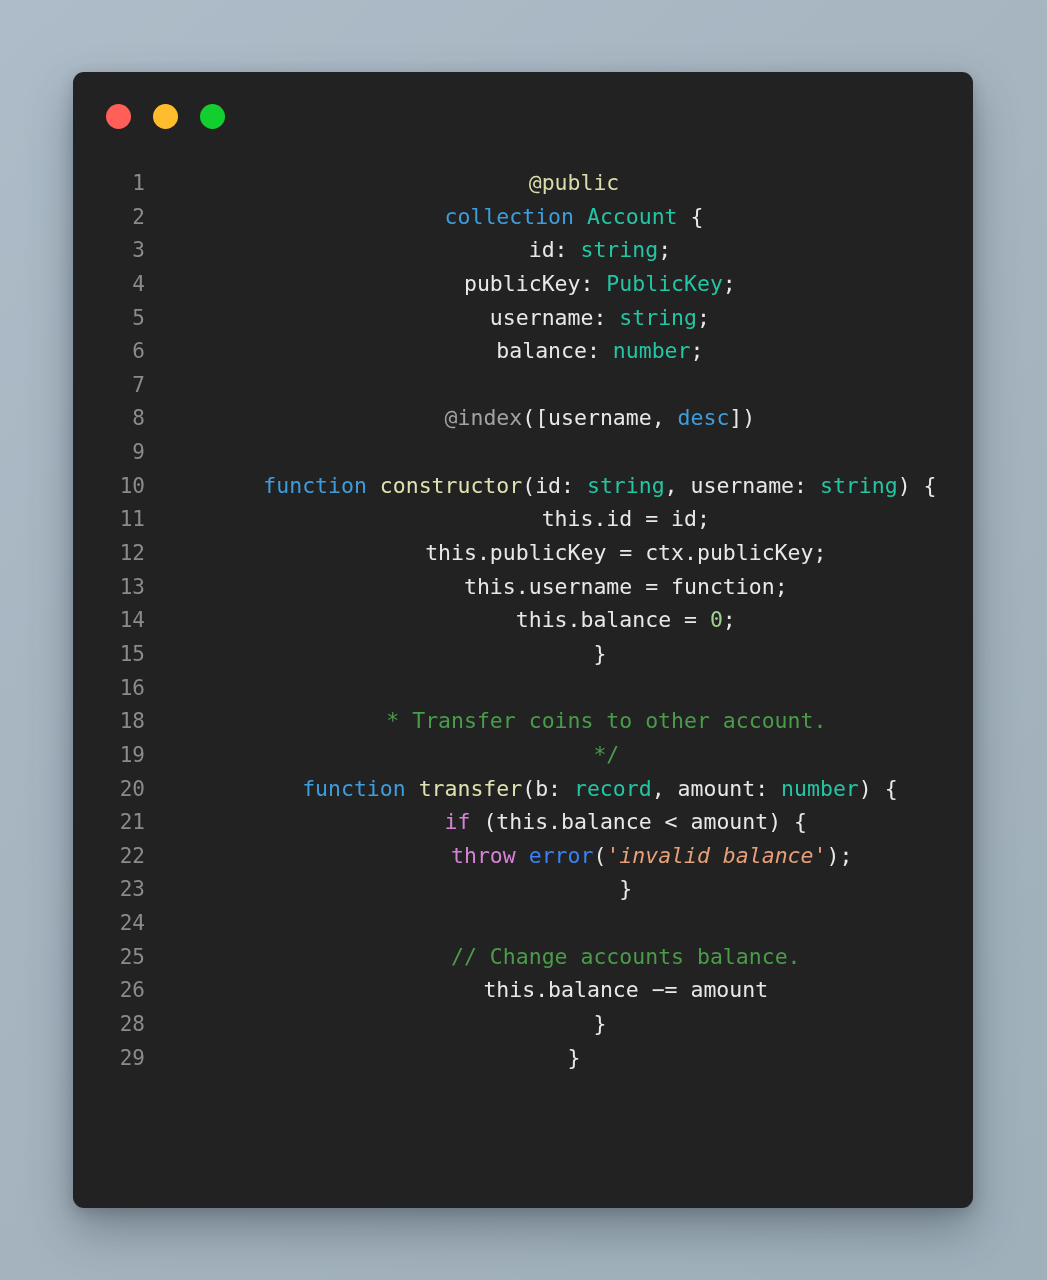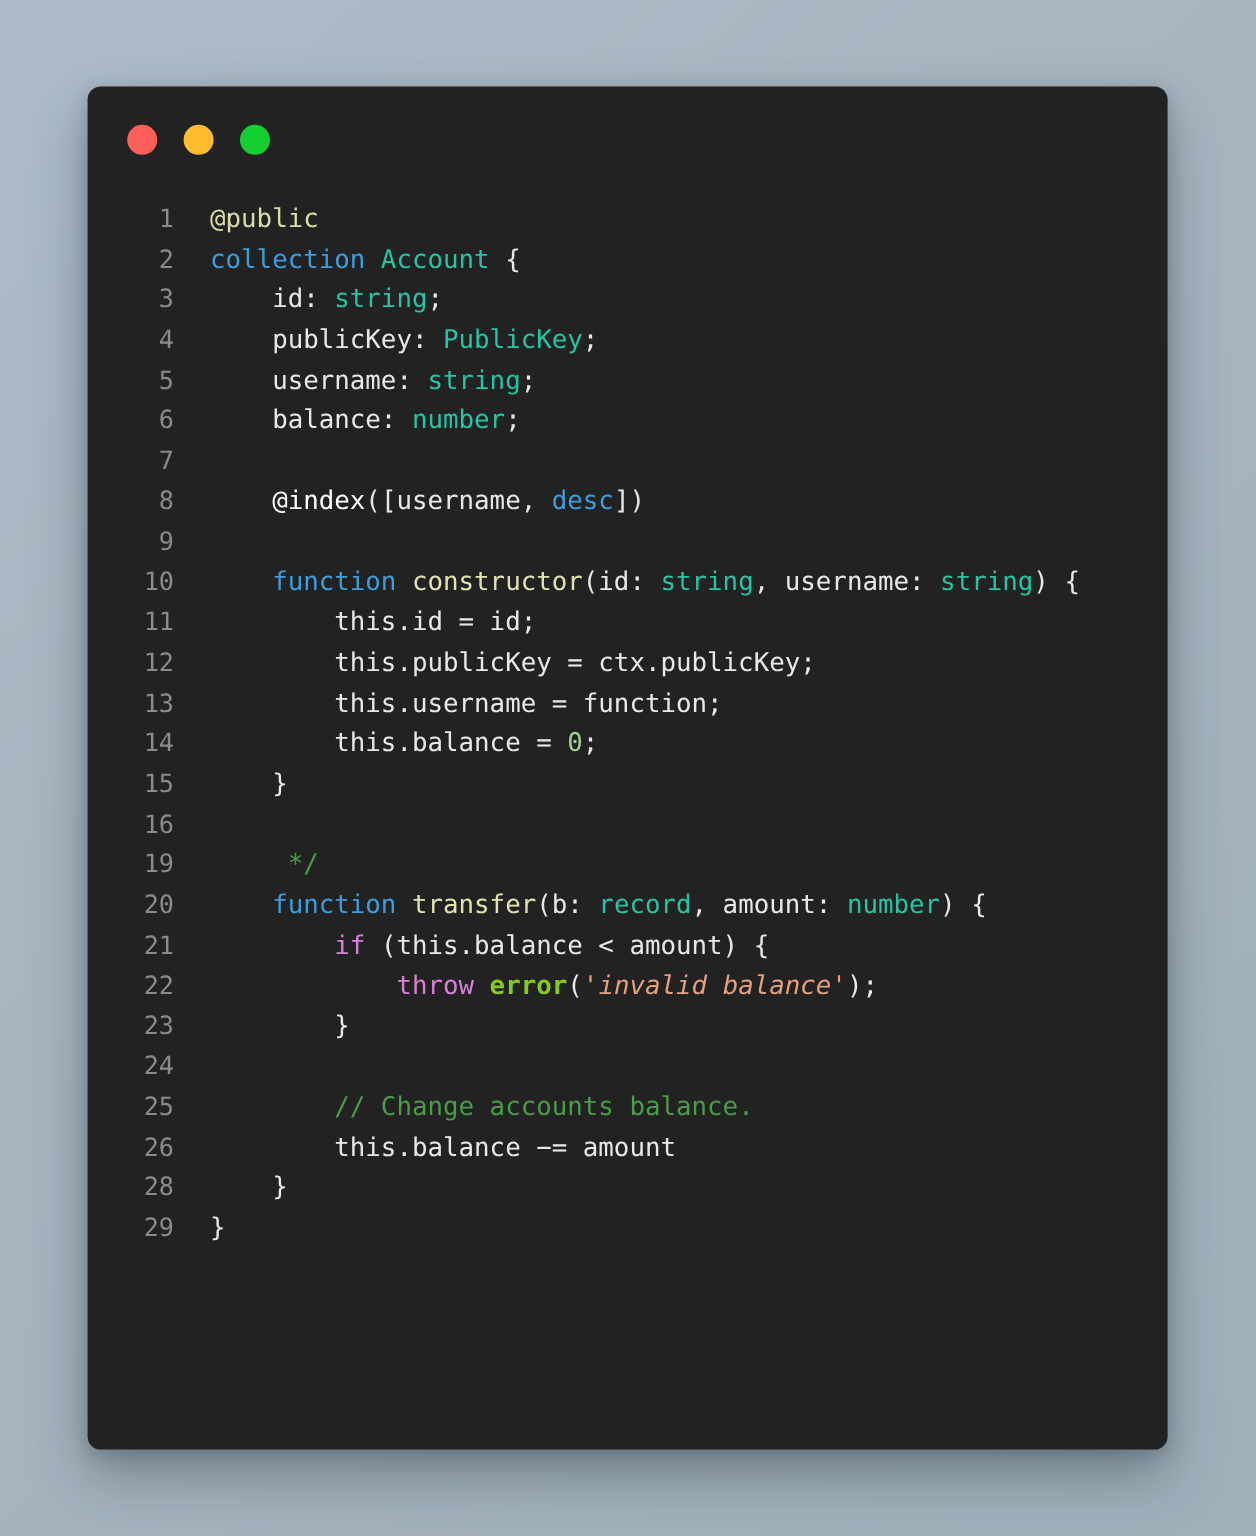--- a/index.html
+++ b/index.html
@@ -84,31 +84,32 @@
     padding-right: 0px;
     color: #8b8b8b;
     font-size: 21px;
     user-select: none;
   }
 
   .code-text {
     flex: 1 1 auto;
     padding-left: 30px;
     color: #e6e6e6;
+    text-align: center;
   }
 
   
   .tok-plain    { color: #e8e8e8; }
   .tok-decor    { color: #dcdcaa; }   
-  .tok-annot    { color: #ffffff; }   
+  .tok-annot    { color: #a3a3a3; }   
   .tok-keyword  { color: #3d9ede; }   
   .tok-ctrl     { color: #d782d9; }   
   .tok-type     { color: #23c6a4; }   
   .tok-func     { color: #e2e2b0; }   
-  .tok-builtin  { color: #84cc16; font-weight: bold; }   
+  .tok-builtin  { color: #3b82f6; }   
   .tok-string   { color: #e6a07a; font-style: italic; }   
   .tok-number   { color: #9fd18c; }   
   .tok-comment  { color: #4a9c4a; }   
 </style>
 </head>
 <body>
 
 <div id="stage">
 
   <div class="code-window">
@@ -129,20 +130,21 @@
         <div class="code-line"><span class="gutter">7</span><span class="code-text">&nbsp;</span></div>
         <div class="code-line"><span class="gutter">8</span><span class="code-text"><span class="tok-plain">    </span><span class="tok-annot">@index</span><span class="tok-plain">([username, </span><span class="tok-keyword">desc</span><span class="tok-plain">])</span></span></div>
         <div class="code-line"><span class="gutter">9</span><span class="code-text">&nbsp;</span></div>
         <div class="code-line"><span class="gutter">10</span><span class="code-text"><span class="tok-plain">    </span><span class="tok-keyword">function </span><span class="tok-func">constructor</span><span class="tok-plain">(id: </span><span class="tok-type">string</span><span class="tok-plain">, username: </span><span class="tok-type">string</span><span class="tok-plain">) {</span></span></div>
         <div class="code-line"><span class="gutter">11</span><span class="code-text"><span class="tok-plain">        this.id = id;</span></span></div>
         <div class="code-line"><span class="gutter">12</span><span class="code-text"><span class="tok-plain">        this.publicKey = ctx.publicKey;</span></span></div>
         <div class="code-line"><span class="gutter">13</span><span class="code-text"><span class="tok-plain">        this.username = function;</span></span></div>
         <div class="code-line"><span class="gutter">14</span><span class="code-text"><span class="tok-plain">        this.balance = </span><span class="tok-number">0</span><span class="tok-plain">;</span></span></div>
         <div class="code-line"><span class="gutter">15</span><span class="code-text"><span class="tok-plain">    }</span></span></div>
         <div class="code-line"><span class="gutter">16</span><span class="code-text">&nbsp;</span></div>
+        <div class="code-line"><span class="gutter">18</span><span class="code-text"><span class="tok-comment">     * Transfer coins to other account.</span></span></div>
         <div class="code-line"><span class="gutter">19</span><span class="code-text"><span class="tok-comment">     */</span></span></div>
         <div class="code-line"><span class="gutter">20</span><span class="code-text"><span class="tok-plain">    </span><span class="tok-keyword">function </span><span class="tok-func">transfer</span><span class="tok-plain">(b: </span><span class="tok-type">record</span><span class="tok-plain">, amount: </span><span class="tok-type">number</span><span class="tok-plain">) {</span></span></div>
         <div class="code-line"><span class="gutter">21</span><span class="code-text"><span class="tok-plain">        </span><span class="tok-ctrl">if</span><span class="tok-plain"> (this.balance &lt; amount) {</span></span></div>
         <div class="code-line"><span class="gutter">22</span><span class="code-text"><span class="tok-plain">            </span><span class="tok-ctrl">throw </span><span class="tok-builtin">error</span><span class="tok-plain">(</span><span class="tok-string">'invalid balance'</span><span class="tok-plain">);</span></span></div>
         <div class="code-line"><span class="gutter">23</span><span class="code-text"><span class="tok-plain">        }</span></span></div>
         <div class="code-line"><span class="gutter">24</span><span class="code-text">&nbsp;</span></div>
         <div class="code-line"><span class="gutter">25</span><span class="code-text"><span class="tok-plain">        </span><span class="tok-comment">// Change accounts balance.</span></span></div>
         <div class="code-line"><span class="gutter">26</span><span class="code-text"><span class="tok-plain">        this.balance −= amount</span></span></div>
         <div class="code-line"><span class="gutter">28</span><span class="code-text"><span class="tok-plain">    }</span></span></div>
         <div class="code-line"><span class="gutter">29</span><span class="code-text"><span class="tok-plain">}</span></span></div>

